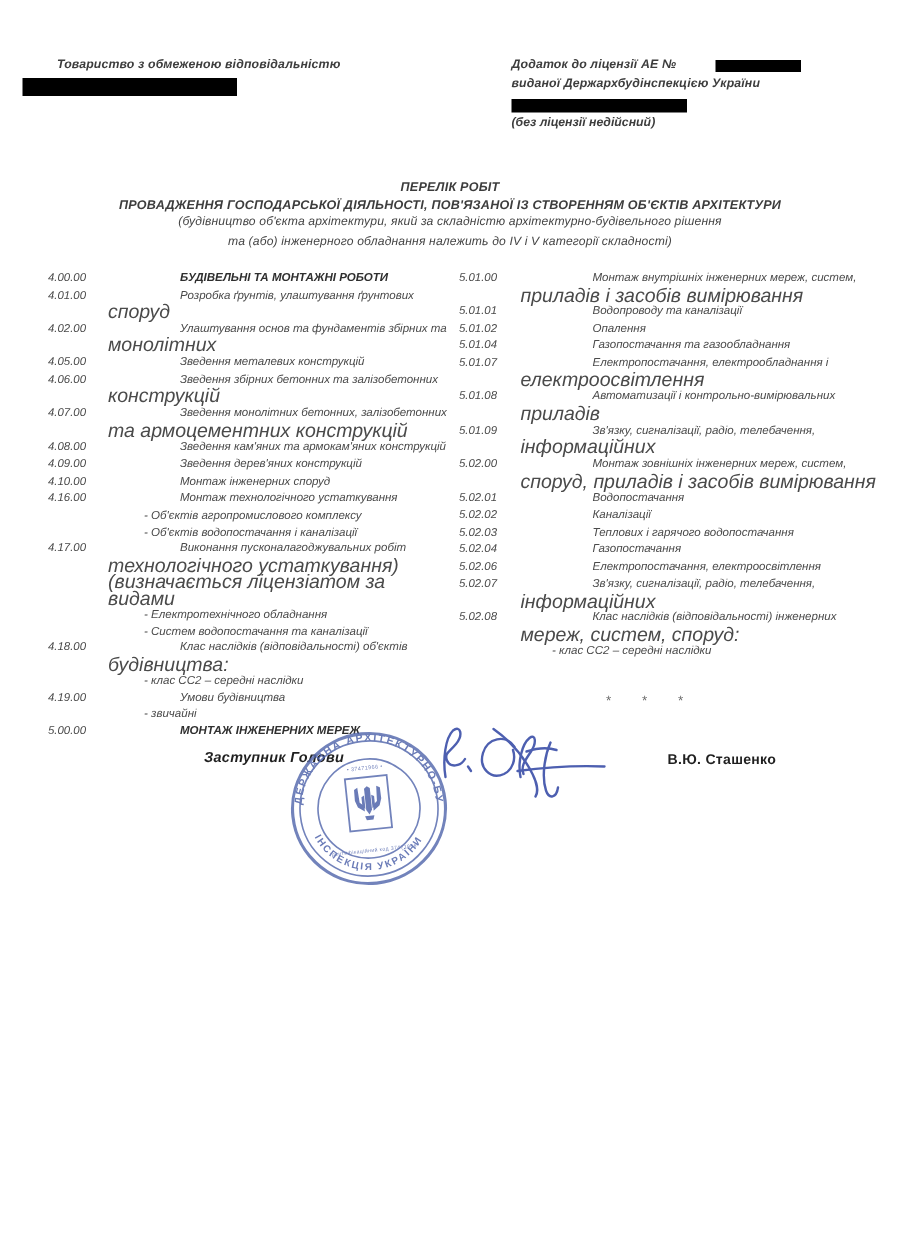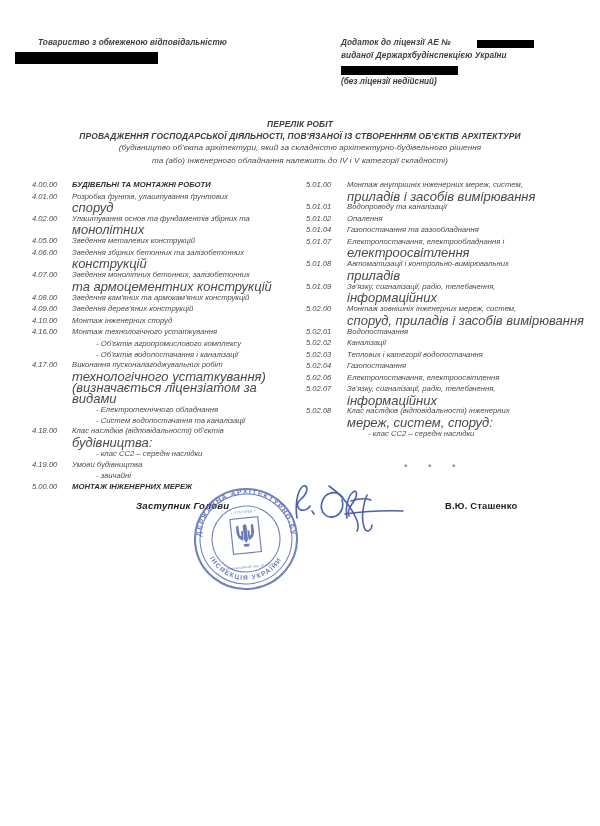--- a/index.html
+++ b/index.html
@@ -88,20 +88,21 @@
     position: absolute;
     top: 180px;
   }
   .col-left  { left: 32px;  width: 268px; }
   .col-right { left: 306px; width: 288px; }
 
   .row {
     display: flex;
     align-items: flex-start;
     margin-bottom: .6px;
+    gap: 48px;
   }
   .code {
     flex: 0 0 auto;
     width: 40px;
     font-style: italic;
     font-size: 7.6px;
     line-height: 10.9px;
     color: #4a4a4a;
     white-space: nowrap;
   }
@@ -318,21 +319,21 @@
       <div class="row">
         <div class="code">5.02.01</div>
         <div class="text">Водопостачання</div>
       </div>
       <div class="row">
         <div class="code">5.02.02</div>
         <div class="text">Каналізації</div>
       </div>
       <div class="row">
         <div class="code">5.02.03</div>
-        <div class="text">Теплових і категорії водопостачання</div>
+        <div class="text">Теплових і гарячого водопостачання</div>
       </div>
       <div class="row">
         <div class="code">5.02.04</div>
         <div class="text">Газопостачання</div>
       </div>
       <div class="row">
         <div class="code">5.02.06</div>
         <div class="text">Електропостачання, електроосвітлення</div>
       </div>
       <div class="row">

